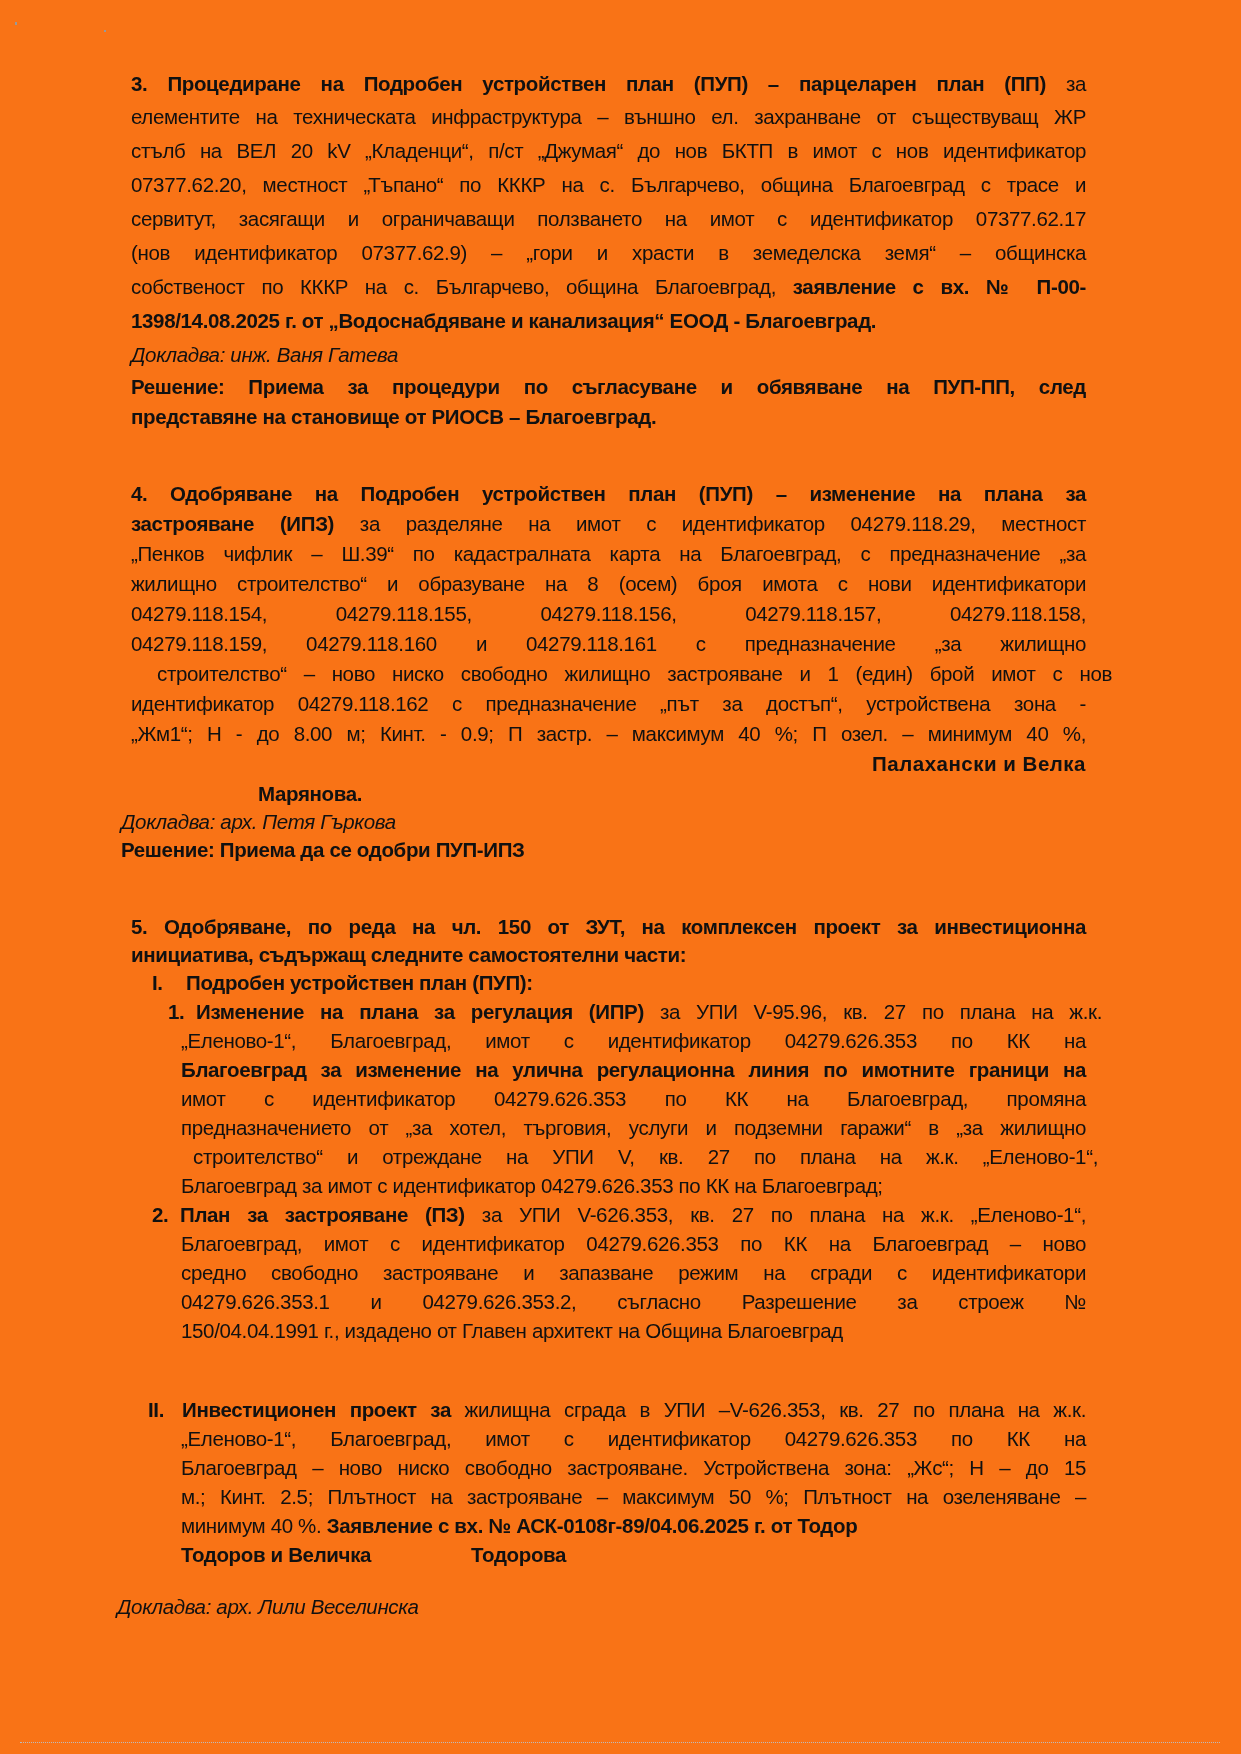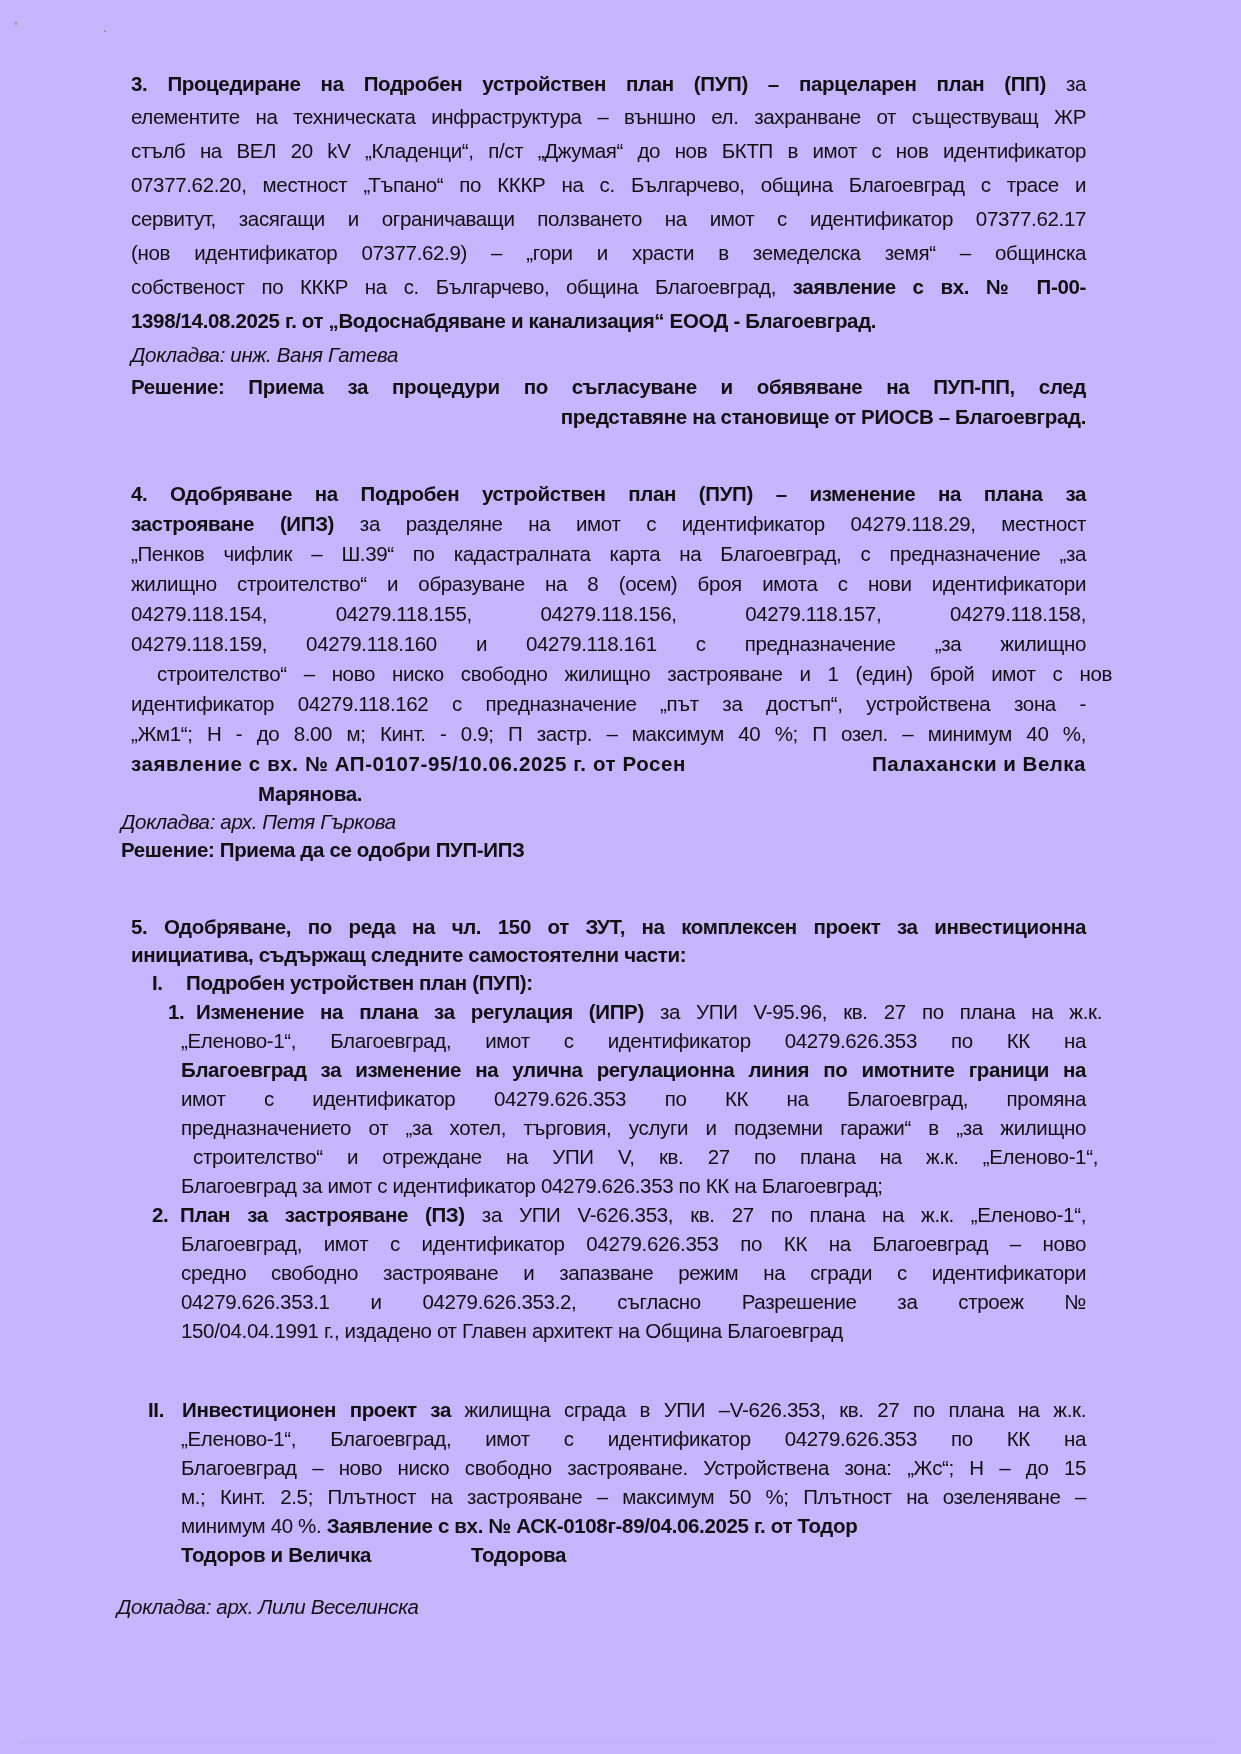--- a/index.html
+++ b/index.html
@@ -1,18 +1,18 @@
 <!DOCTYPE html>
 <html><head>
 <meta charset="utf-8">
 <style>
   html, body { margin:0; padding:0; background:#ffffff; }
   body { width:1241px; height:1754px; position:relative; overflow:hidden;
          font-family:"Liberation Sans", sans-serif; color:#111; }
-  .page { position:absolute; left:0; top:0; width:1241px; height:1754px; background:#c4b5fd; }
+  .page { position:absolute; left:0; top:0; width:1241px; height:1754px; background:#f97316; }
   .ln { position:absolute; left:131px; width:955px; font-size:20.5px; line-height:28px;
         white-space:nowrap; letter-spacing:-0.35px; }
   .ln.j { text-align:justify; text-align-last:justify; }
   .ln.ind { left:181px; width:905px; }
   .ln.ind2 { left:181px; }
   .ln.lx { left:121px; }
   b { font-weight:bold; }
   .it { font-style:italic; }
   .spacer { display:inline-block; }
   .num { display:inline-block; width:28px; font-weight:bold; }
@@ -30,35 +30,34 @@
     <div class="ln j" style="top:70px;"><b>3. Процедиране на Подробен устройствен план (ПУП) – парцеларен план (ПП)</b><span> за</span></div>
     <div class="ln j" style="top:103px;">елементите на техническата инфраструктура – външно ел. захранване от съществуващ ЖР</div>
     <div class="ln j" style="top:137px;">стълб на ВЕЛ 20 kV „Кладенци“, п/ст „Джумая“ до нов БКТП в имот с нов идентификатор</div>
     <div class="ln j" style="top:171px;">07377.62.20, местност „Тъпано“ по КККР на с. Българчево, община Благоевград с трасе и</div>
     <div class="ln j" style="top:205px;">сервитут, засягащи и ограничаващи ползването на имот с идентификатор 07377.62.17</div>
     <div class="ln j" style="top:239px;">(нов идентификатор 07377.62.9) – „гори и храсти в земеделска земя“ – общинска</div>
     <div class="ln j" style="top:273px;"><span>собственост по КККР на с. Българчево, община Благоевград, </span><b>заявление с вх. № П-00-</b></div>
     <div class="ln" style="top:307px;"><b>1398/14.08.2025 г.  от „Водоснабдяване и канализация“ ЕООД - Благоевград.</b></div>
     <div class="ln it" style="top:341px;">Докладва: инж. Ваня Гатева</div>
     <div class="ln j" style="top:373px;"><b>Решение: Приема за процедури по съгласуване и обявяване на ПУП-ПП, след</b></div>
-    <div class="ln" style="top:403px;text-align:right;"><b>представяне на становище от РИОСВ – Благоевград.</b></div>
+    <div class="ln" style="top:403px;"><b>представяне на становище от РИОСВ – Благоевград.</b></div>
   </section>
 
   <section>
     <div class="ln j" style="top:480px;"><b>4. Одобряване на Подробен устройствен план (ПУП) – изменение на плана за</b></div>
     <div class="ln j" style="top:510px;"><b>застрояване (ИПЗ)</b><span> за разделяне на имот с идентификатор 04279.118.29, местност</span></div>
     <div class="ln j" style="top:540px;">„Пенков чифлик – Ш.39“ по кадастралната карта на Благоевград, с предназначение „за</div>
     <div class="ln j" style="top:570px;">жилищно строителство“ и образуване на 8 (осем) броя имота с нови идентификатори</div>
     <div class="ln j" style="top:600px;" style2="">04279.118.154,    04279.118.155,    04279.118.156,    04279.118.157,    04279.118.158,</div>
     <div class="ln j" style="top:630px;">04279.118.159, 04279.118.160 и 04279.118.161 с предназначение „за жилищно</div>
     <div class="ln j" style="top:660px;margin-left:26px;">строителство“ – ново ниско свободно жилищно застрояване и 1 (един) брой имот с нов</div>
     <div class="ln j" style="top:690px;">идентификатор 04279.118.162 с предназначение „път за достъп“, устройствена зона -</div>
     <div class="ln j" style="top:720px;">„Жм1“; Н - до 8.00 м; Кинт. - 0.9; П застр. – максимум 40 %; П озел. – минимум 40 %,</div>
     <div class="ln" style="top:750px;">
-      <b style="letter-spacing:0.6px;">заявление с вх. № АП-0107-95/10.06.2025 г. от Росен</b>
       <b style="position:absolute; right:0; letter-spacing:0.5px;">Палахански и Велка</b>
     </div>
     <div class="ln" style="top:780px; left:258px;"><b>Марянова.</b></div>
     <div class="ln it lx" style="top:808px;">Докладва: арх. Петя Гъркова</div>
     <div class="ln lx" style="top:836px;"><b>Решение: Приема да се одобри ПУП-ИПЗ</b></div>
   </section>
 
   <section>
     <div class="ln j" style="top:913px;"><b>5. Одобряване, по реда на чл. 150 от ЗУТ, на комплексен проект за инвестиционна</b></div>
     <div class="ln" style="top:941px;"><b>инициатива, съдържащ следните самостоятелни части:</b></div>

